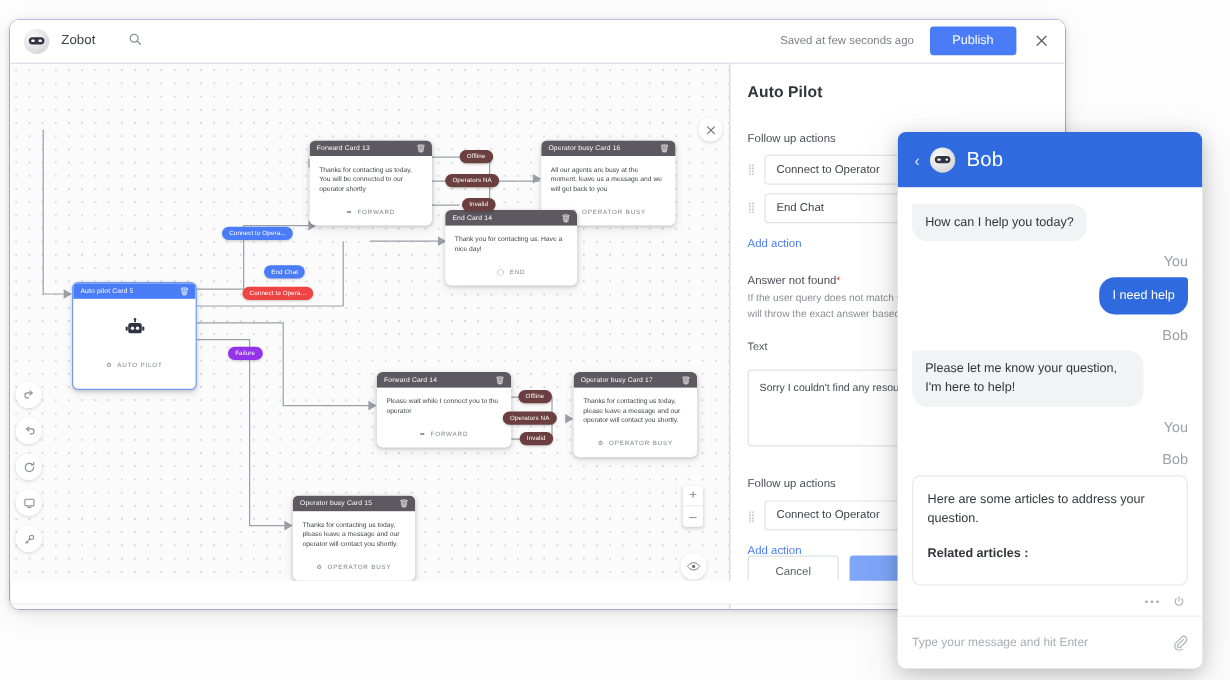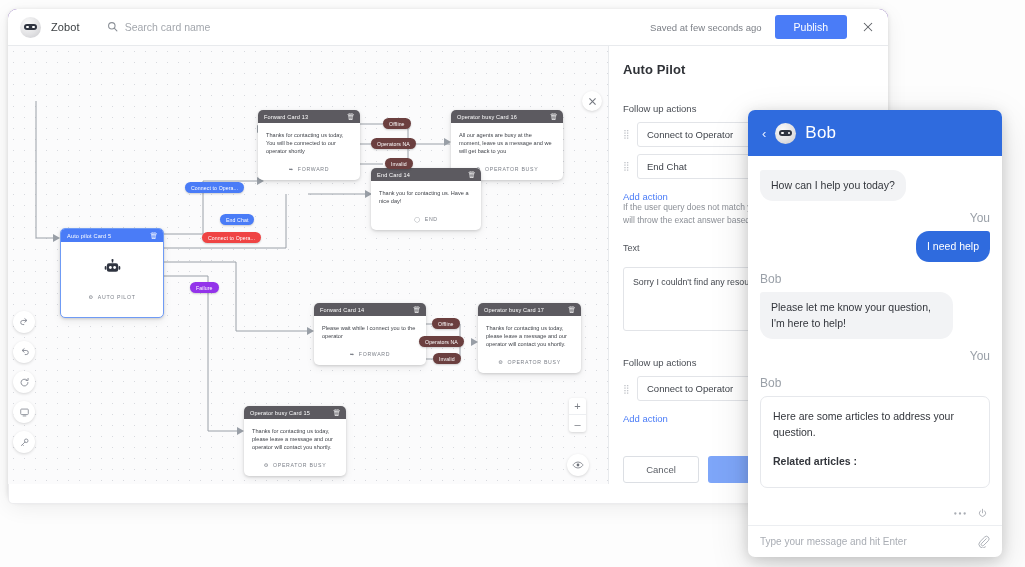--- a/index.html
+++ b/index.html
@@ -6,21 +6,21 @@
   html, body {
     width: 1025px; height: 567px;
     background: #fdfdfd;
     font-family: "Liberation Sans", sans-serif;
     overflow: hidden;
   }
 
   
   #app-window {
     position: absolute;
-    left: 8px; top: 9px;
+    left: 8px; top: 16px;
     width: 880px; height: 492px;
     background: #4c1d95;
     border-radius: 9px;
     box-shadow: 0 1px 5px rgba(0,0,0,.13), 0 6px 22px rgba(0,0,0,.07);
     overflow: hidden;
   }
 
   
   #topbar {
     position: absolute; left: 0; top: 0; right: 0; height: 37px;
@@ -240,21 +240,21 @@
   }
   #chat-header {
     height: 46px; background: #2f6bde;
     display: flex; align-items: center; gap: 9px; padding: 0 14px;
     flex: none;
   }
   #chat-back-button { color: #e3ecff; font-size: 13px; cursor: pointer; line-height: 1; }
   #chat-title { color: #fff; font-size: 17px; letter-spacing: .2px; }
   #chat-body {
     flex: 1; padding: 14px 12px 6px 12px; overflow: hidden;
-    display: flex; flex-direction: column; gap: 3px;
+    display: flex; flex-direction: column; gap: 3px; align-items: flex-end;
   }
   .msg-sender {
     font-size: 12px; color: #9aa0a8; margin-top: 7px; margin-bottom: 3px;
   }
   .msg-sender.right { text-align: right; }
   .bubble {
     max-width: 84%; font-size: 10.5px; line-height: 1.45;
     padding: 8px 11px; border-radius: 13px;
   }
   .bubble.bot {
@@ -269,21 +269,21 @@
     align-self: stretch; border: 1px solid #e6e8ec; border-radius: 7px;
     padding: 12px 12px 10px 12px; font-size: 10.5px; color: #33363c; line-height: 1.5;
   }
   .card-msg .related-title { font-weight: bold; margin-top: 14px; margin-bottom: 7px; font-size: 10.5px; }
   #chat-actions {
     display: flex; align-items: center; justify-content: flex-end; gap: 10px;
     padding: 4px 14px 6px 0; color: #a8acb3; flex: none;
   }
   #chat-actions .act { cursor: pointer; display: flex; align-items: center; }
   #chat-input-bar {
-    height: 32px; border-top: 1px solid #eceef1;
+    height: 44px; border-top: 1px solid #eceef1;
     display: flex; align-items: center; padding: 0 12px; gap: 8px; flex: none;
   }
   #chat-message-input {
     flex: 1; border: none; outline: none; background: transparent;
     font-family: "Liberation Sans", sans-serif; font-size: 10px; color: #3c4043;
   }
   #chat-message-input::placeholder { color: #a9adb4; }
   #attach-button { color: #a9adb4; cursor: pointer; display: flex; }
 </style>
 </head>
@@ -297,21 +297,20 @@
     </div>
     <div id="brand-name">Zobot</div>
 
     <div id="search-wrap">
       <span>
         <svg width="11" height="11" viewBox="0 0 16 16" fill="none" stroke="#8b9097" stroke-width="1.6">
           <circle cx="7" cy="7" r="4.7"></circle>
             <line x1="10.5" y1="10.5" x2="14.4" y2="14.4" stroke-linecap="round"></line>
         </svg>
       </span>
-      <input id="search-input" type="text" placeholder="Search card name" style="">
     </div>
 
     <div id="topbar-right">
       <span id="saved-status">Saved at few seconds ago</span>
       <button id="publish-button">Publish</button>
       <span id="close-window-button">
         <svg width="12" height="12" viewBox="0 0 16 16" stroke="#5f6368" stroke-width="1.4" stroke-linecap="round">
           <line x1="3" y1="3" x2="13" y2="13"></line>
             <line x1="13" y1="3" x2="3" y2="13"></line>
         </svg>
@@ -524,20 +523,23 @@
     <div class="action-row">
       <span class="drag-handle">⣿</span>
       <div class="action-chip">Connect to Operator</div>
     </div>
     <div class="action-row">
       <span class="drag-handle">⣿</span>
       <div class="action-chip">End Chat</div>
     </div>
     <span class="add-action-link">Add action</span>
 
+    <div class="section-label" style="margin-top:18px;margin-bottom:5px;">
+      <span>Answer not found</span><span class="req-star">*</span>
+    </div>
     <div class="section-help">If the user query does not match your knowledge base, the bot will throw the exact answer based on the below configuration.</div>
 
     <div class="field-label">Text</div>
     <div class="text-area">Sorry I couldn't find any resource for your query.</div>
 
     <div class="section-label">Follow up actions</div>
     <div class="action-row">
       <span class="drag-handle">⣿</span>
       <div class="action-chip">Connect to Operator</div>
     </div>

